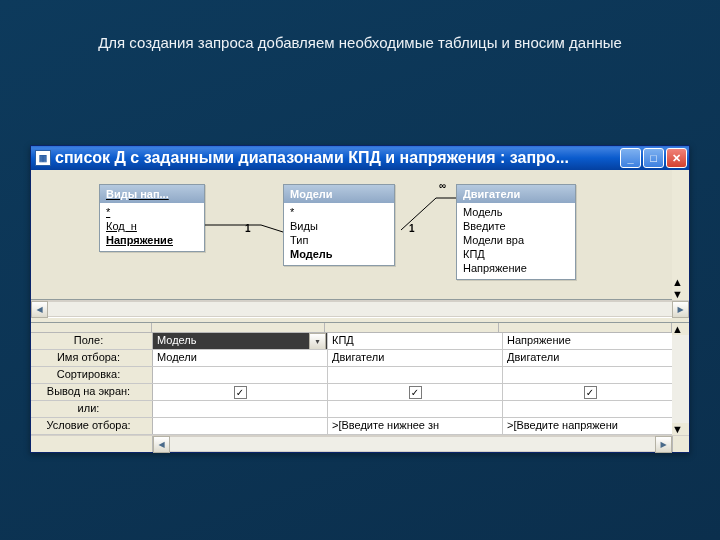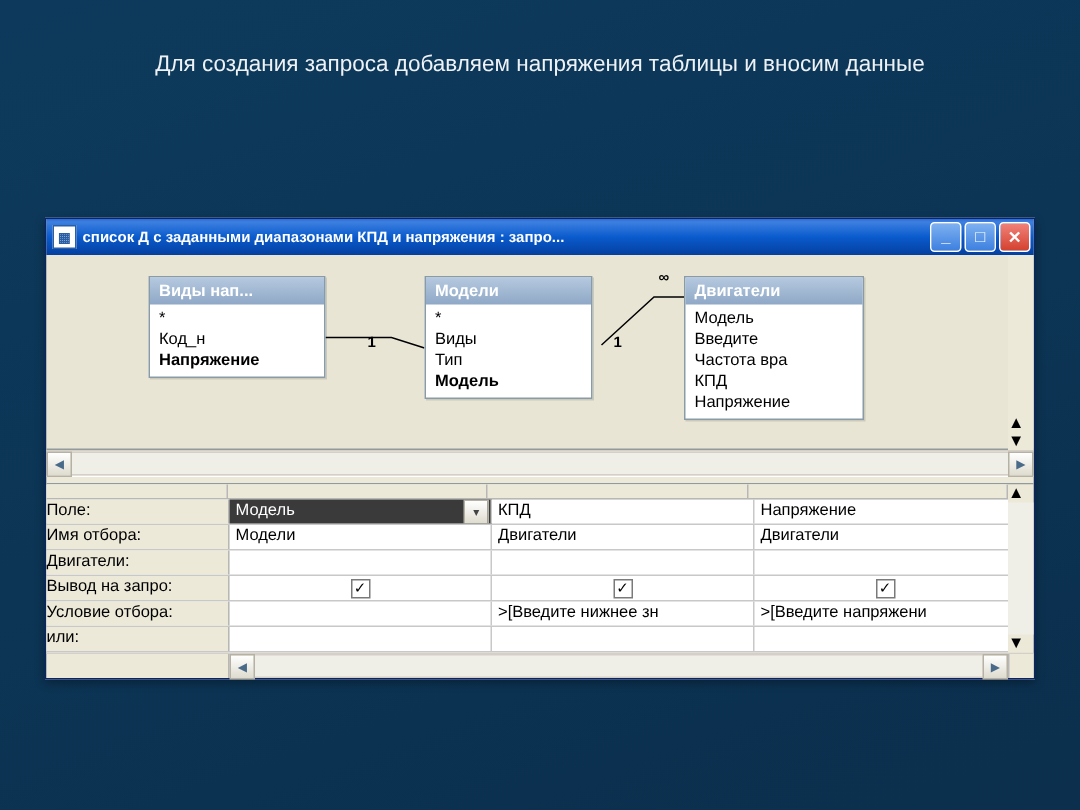--- a/index.html
+++ b/index.html
@@ -37,21 +37,21 @@
     font-weight: bold;
   }
   .titlebar .icon {
     width: 16px; height: 16px;
     background: #fff;
     border: 1px solid #2b5fa5;
     display: flex; align-items: center; justify-content: center;
     margin-right: 4px;
     font-size: 9px; color: #2b5fa5;
   }
-  .titlebar .title { flex: 1; white-space: nowrap; overflow: hidden; text-overflow: ellipsis; font-size: 10px; }
+  .titlebar .title { flex: 1; white-space: nowrap; overflow: hidden; text-overflow: ellipsis; font-size: 16px; }
   .win-btns { display: flex; gap: 2px; }
   .win-btn {
     width: 21px; height: 20px;
     background: linear-gradient(#7eb1f0,#3d80e0);
     border: 1px solid #fff;
     border-radius: 3px;
     color: #fff; font-weight: bold;
     display: flex; align-items: center; justify-content: center;
     font-size: 11px;
   }
@@ -101,21 +101,21 @@
     color:#4a6a8a; font-size:8px;
   }
   .scroll-h .track { flex:1; background:#efeee7; border:1px solid #d4d0c8; border-left:0; border-right:0;}
   .grid-pane {
     background: #fff;
   }
   .grid-row { display:flex; border-bottom: 1px solid #c8c8c8; height:17px; }
   .grid-label {
     width: 122px; min-width:122px;
     background: #ece9d8;
-    text-align: left;
+    text-align: center;
     padding: 1px 6px 0 0;
     border-right: 1px solid #b7b7b7;
     font-size: 11px;
     color:#000;
   }
   .grid-cell {
     width: 175px; min-width:175px;
     padding: 1px 4px 0;
     border-right: 1px solid #c8c8c8;
     font-size: 11px;
@@ -147,21 +147,21 @@
     width:17px;
     background: #ece9d8;
     display:flex; flex-direction:column;
   }
   .pane-wrap { position:relative; }
 </style>
 </head>
 <body>
 
 <div class="caption">
-  <span>Для создания запроса добавляем напряжения таблицы и вносим данные</span><br>
+  <span>Для создания запроса добавляем необходимые таблицы и вносим данные</span><br>
 </div>
 
 <div class="window">
   <div class="titlebar">
     <span class="icon">▦</span>
     <span class="title">список Д с заданными диапазонами КПД и напряжения : запро...</span>
     <div class="win-btns">
       <div class="win-btn">_</div>
       <div class="win-btn">□</div>
       <div class="win-btn close">✕</div>
@@ -171,21 +171,21 @@
   <div class="pane-wrap">
     <div class="diagram-pane">
       <svg class="rel">
         <path d="M 170 55 L 230 55 L 252 62" stroke="#000" fill="none" stroke-width="1"></path>
         <path d="M 370 60 L 405 28 L 425 28" stroke="#000" fill="none" stroke-width="1"></path>
       </svg>
       <span class="rel-label" style="left:214px; top:53px;">1</span>
       <span class="rel-label" style="left:378px; top:53px;">1</span>
       <span class="rel-label" style="left:408px; top:10px;">∞</span>
 
-      <div class="tbl-box" style="left:68px; top:14px; width:118px;">
+      <div class="tbl-box" style="left:68px; top:14px; width:106px;text-decoration:underline;">
         <div class="tbl-head">Виды нап...</div>
         <div class="tbl-body">
           <div>*</div>
           <div>Код_н</div>
           <div class="bold">Напряжение</div>
         </div>
       </div>
 
       <div class="tbl-box" style="left:252px; top:14px; width:112px;">
         <div class="tbl-head">Модели</div>
@@ -195,21 +195,21 @@
           <div>Тип</div>
           <div class="bold">Модель</div>
         </div>
       </div>
 
       <div class="tbl-box" style="left:425px; top:14px; width:120px;">
         <div class="tbl-head">Двигатели</div>
         <div class="tbl-body">
           <div>Модель</div>
           <div>Введите</div>
-          <div>Частота вра</div>
+          <div>Модели вра</div>
           <div>КПД</div>
           <div>Напряжение</div>
         </div>
       </div>
     </div>
     <div class="scroll-v-strip" style="top:0; height:130px;">
       <div style="flex:1"></div>
       <div class="sb-btn">▲</div>
       <div class="sb-btn">▼</div>
     </div>
@@ -236,48 +236,48 @@
         <div class="grid-cell">КПД</div>
         <div class="grid-cell">Напряжение</div>
       </div>
       <div class="grid-row">
         <div class="grid-label">Имя отбора:</div>
         <div class="grid-cell">Модели</div>
         <div class="grid-cell">Двигатели</div>
         <div class="grid-cell">Двигатели</div>
       </div>
       <div class="grid-row">
-        <div class="grid-label">Двигатели:</div>
-        <div class="grid-cell"></div>
-        <div class="grid-cell"></div>
-        <div class="grid-cell"></div>
-      </div>
-      <div class="grid-row">
-        <div class="grid-label">Вывод на запро:</div>
+        <div class="grid-label">Сортировка:</div>
+        <div class="grid-cell"></div>
+        <div class="grid-cell"></div>
+        <div class="grid-cell"></div>
+      </div>
+      <div class="grid-row">
+        <div class="grid-label">Вывод на экран:</div>
         <div class="grid-cell chk">
             <span class="chk-box">✓</span>
           </div>
         <div class="grid-cell chk">
             <span class="chk-box">✓</span>
           </div>
         <div class="grid-cell chk">
             <span class="chk-box">✓</span>
           </div>
       </div>
       <div class="grid-row">
+        <div class="grid-label">или:</div>
+        <div class="grid-cell"></div>
+        <div class="grid-cell"></div>
+        <div class="grid-cell"></div>
+      </div>
+      <div class="grid-row">
         <div class="grid-label">Условие отбора:</div>
         <div class="grid-cell"></div>
         <div class="grid-cell">&gt;[Введите нижнее зн</div>
         <div class="grid-cell">&gt;[Введите напряжени</div>
-      </div>
-      <div class="grid-row">
-        <div class="grid-label">или:</div>
-        <div class="grid-cell"></div>
-        <div class="grid-cell"></div>
-        <div class="grid-cell"></div>
       </div>
     </div>
     <div class="scroll-v-strip" style="top:0; bottom:0; height:auto;">
       <div class="sb-btn">▲</div>
       <div style="flex:1; background:#efeee7;"></div>
       <div class="sb-btn">▼</div>
     </div>
   </div>
   <div class="scroll-h">
     <div style="width:122px; border-right:1px solid #b7b7b7;"></div>

